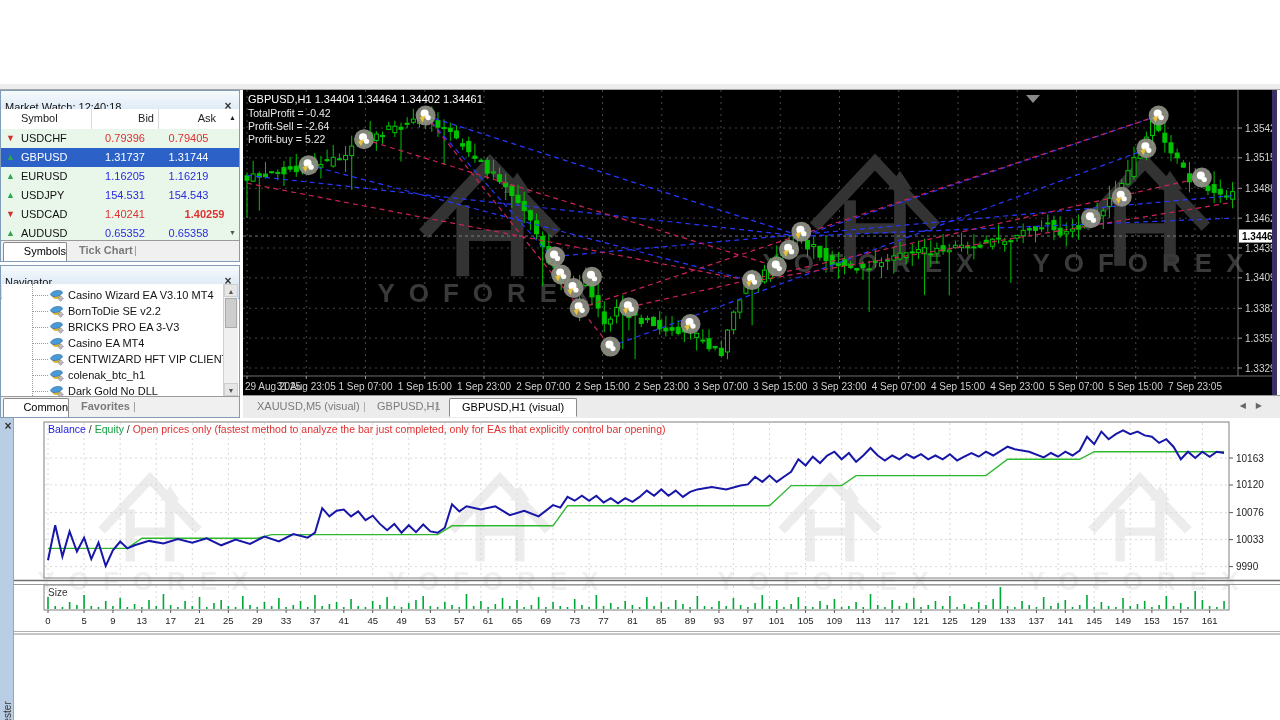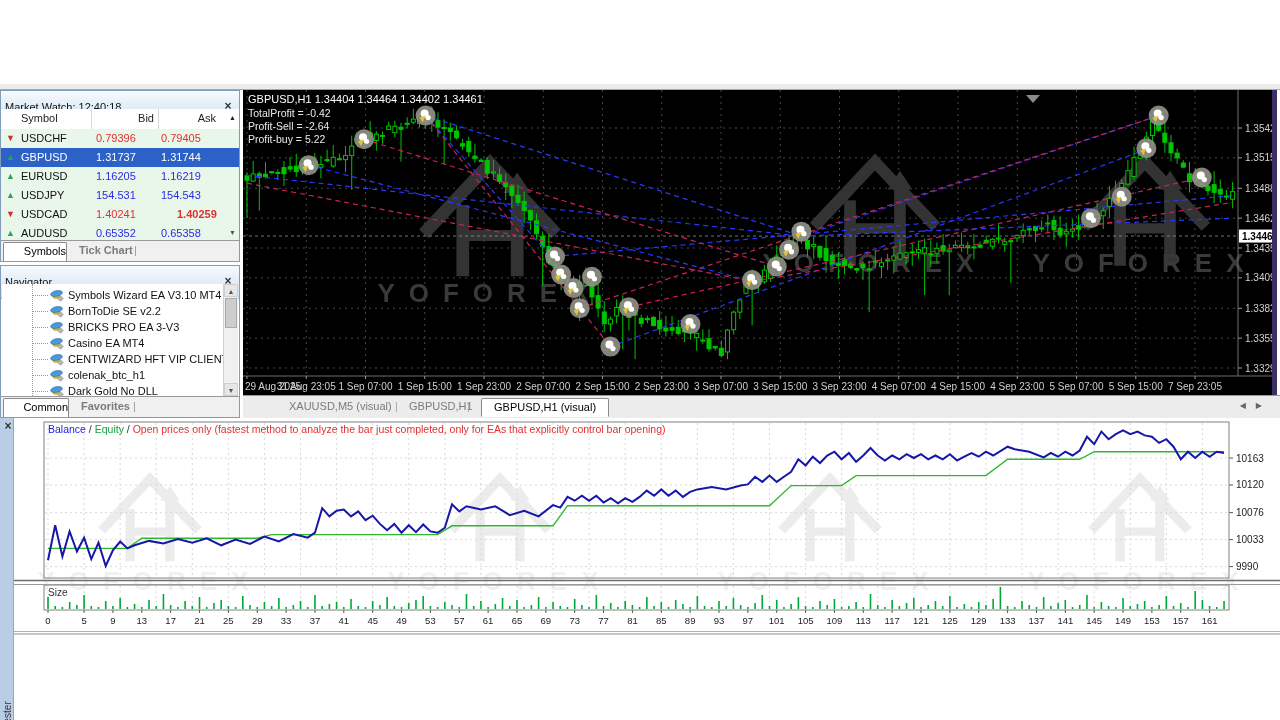--- a/index.html
+++ b/index.html
@@ -19,21 +19,21 @@
   .mw-header{position:absolute;left:0;right:0;height:20px;background:#fff;
     border-bottom:1px solid #c6c6c6;}
   .mw-header span{position:absolute;top:3px;color:#222;}
   .mw-colsep{position:absolute;top:0;bottom:0;width:1px;background:#d9d9d9;}
   .mw-row{position:absolute;left:0;right:0;height:19px;background:#e9f6ea;}
   .mw-row.sel{background:#2c62c8;}
   .mw-row span{position:absolute;top:3px;}
   .mw-row .sym{left:20px;color:#111;}
   .mw-row.sel .sym,.mw-row.sel .bid,.mw-row.sel .ask{color:#fff;}
   .mw-row .ic{left:5px;top:4px;font-size:9px;}
-  .bid,.ask{text-align:left;}
+  .bid,.ask{text-align:center;}
   .scrollglyph{position:absolute;color:#777;font-size:7px;}
   .tabrow{position:absolute;left:0;right:0;bottom:0;height:20px;background:#f0f0f0;
     border-top:1px solid #9a9a9a;}
   .tab-active{position:absolute;top:1px;height:18px;background:#fff;border:1px solid #8a8a8a;
     border-bottom:none;border-radius:2px 2px 0 0;text-align:right;line-height:17px;color:#000;}
   .tab-idle{position:absolute;top:3px;color:#7a7a7a;font-weight:bold;}
   .tabsep{position:absolute;top:3px;color:#999;}
   
   #nav-body{position:absolute;left:1px;right:1px;top:18px;height:112px;background:#fff;overflow:hidden;}
   .nav-item{position:absolute;left:0;height:16px;width:100%;}
@@ -45,21 +45,21 @@
   .nav-scroll .btn{position:absolute;left:0;width:14px;height:13px;background:#e6e6e6;
     color:#555;font-size:7px;text-align:center;line-height:13px;border:1px solid #cfcfcf;box-sizing:border-box;}
   .nav-scroll .thumb{position:absolute;left:1px;width:12px;background:#cdcdcd;border:1px solid #aaa;box-sizing:border-box;}
   
   #chart-win{position:absolute;left:243px;top:90px;width:1037px;height:305px;background:#000;}
   #purple-strip{position:absolute;left:1272px;top:90px;width:5px;height:305px;background:#3b2f63;}
   #white-edge{position:absolute;left:1277px;top:90px;width:3px;height:305px;background:#fff;}
   
   #chart-tabs{position:absolute;left:243px;top:395px;width:1037px;height:23px;background:#ececec;
     border-top:1px solid #9a9a9a;box-sizing:border-box;}
-  .ctab{position:absolute;top:4px;color:#7b7b7b;white-space:nowrap;margin-left:32px;}
+  .ctab{position:absolute;top:4px;color:#7b7b7b;white-space:nowrap;}
   .ctab.active{top:2px;background:#fff;border:1px solid #8a8a8a;border-bottom:1px solid #fff;
     border-radius:2px 2px 0 0;padding:2px 12px 3px 12px;color:#000;}
   .ctab-arrows{position:absolute;right:8px;top:5px;color:#666;font-size:8px;letter-spacing:10px;}
   
   #tester{position:absolute;left:0;top:418px;width:1280px;height:302px;background:#fff;}
   #tester-strip{position:absolute;left:0;top:0;width:14px;height:302px;background:#b9cde4;
     border-right:1px solid #8fa8c8;box-sizing:border-box;}
   #tester-strip .closex{position:absolute;left:1px;top:2px;}
   #tester-title{position:absolute;left:-33px;top:265px;width:80px;transform:rotate(-90deg);
     transform-origin:center;color:#333;font-size:10px;text-align:left;}
@@ -139,21 +139,21 @@
     <div id="nav-body">
       <div class="treev" style="left:30px;top:0;height:112px;"></div>
       <div id="nav-items">
           <div class="nav-item" style="top:3px;">
             <div class="treeh" style="left:30px;top:8px;width:16px;"></div>
             <svg width="14" height="14" style="position:absolute;left:48px;top:1px;">
               <circle cx="6" cy="7" r="3.6" fill="#f0c020" stroke="#b88a10" stroke-width="0.6"></circle>
               <ellipse cx="6.5" cy="5.5" rx="6" ry="2.8" fill="#4a9ad8" stroke="#2a6ca8" stroke-width="0.6" transform="rotate(-12 6.5 5.5)"></ellipse>
               <rect x="8.5" y="8.5" width="4" height="4" fill="#b9b9b9" stroke="#8a8a8a" stroke-width="0.6" transform="rotate(45 10.5 10.5)"></rect>
             </svg>
-            <span class="lbl">Symbols Wizard EA V3.10 MT4</span>
+            <span class="lbl">Casino Wizard EA V3.10 MT4</span>
           </div>
           <div class="nav-item" style="top:19px;">
             <div class="treeh" style="left:30px;top:8px;width:16px;"></div>
             <svg width="14" height="14" style="position:absolute;left:48px;top:1px;">
               <circle cx="6" cy="7" r="3.6" fill="#f0c020" stroke="#b88a10" stroke-width="0.6"></circle>
               <ellipse cx="6.5" cy="5.5" rx="6" ry="2.8" fill="#4a9ad8" stroke="#2a6ca8" stroke-width="0.6" transform="rotate(-12 6.5 5.5)"></ellipse>
               <rect x="8.5" y="8.5" width="4" height="4" fill="#b9b9b9" stroke="#8a8a8a" stroke-width="0.6" transform="rotate(45 10.5 10.5)"></rect>
             </svg>
             <span class="lbl">BornToDie SE v2.2</span>
           </div>

